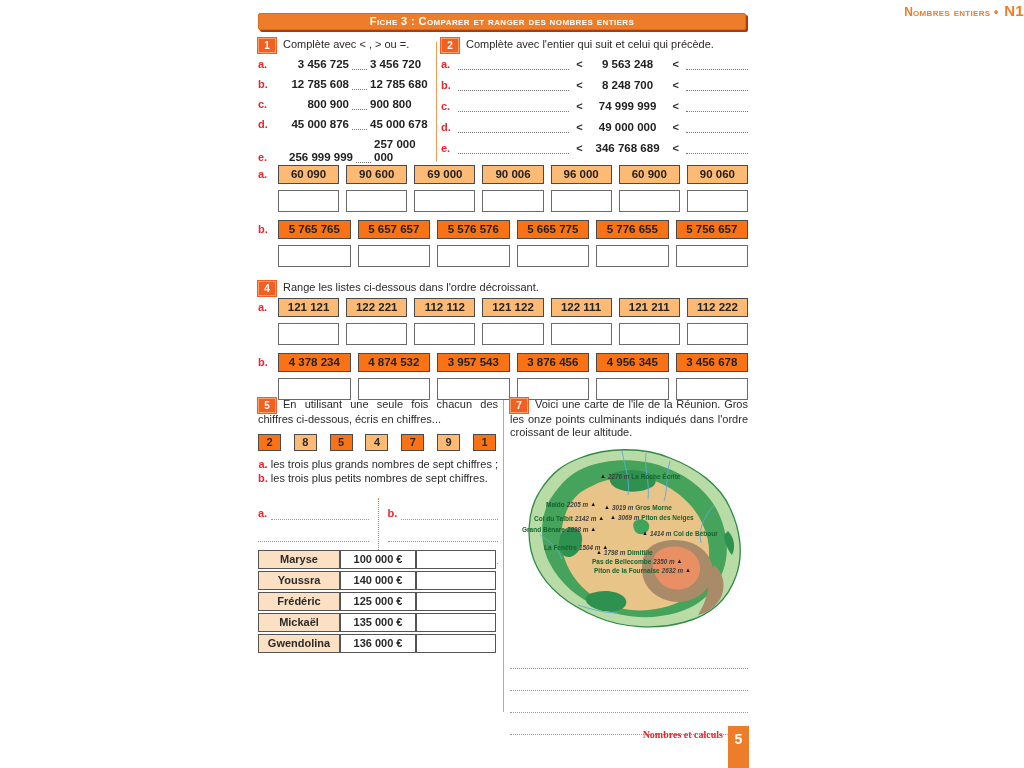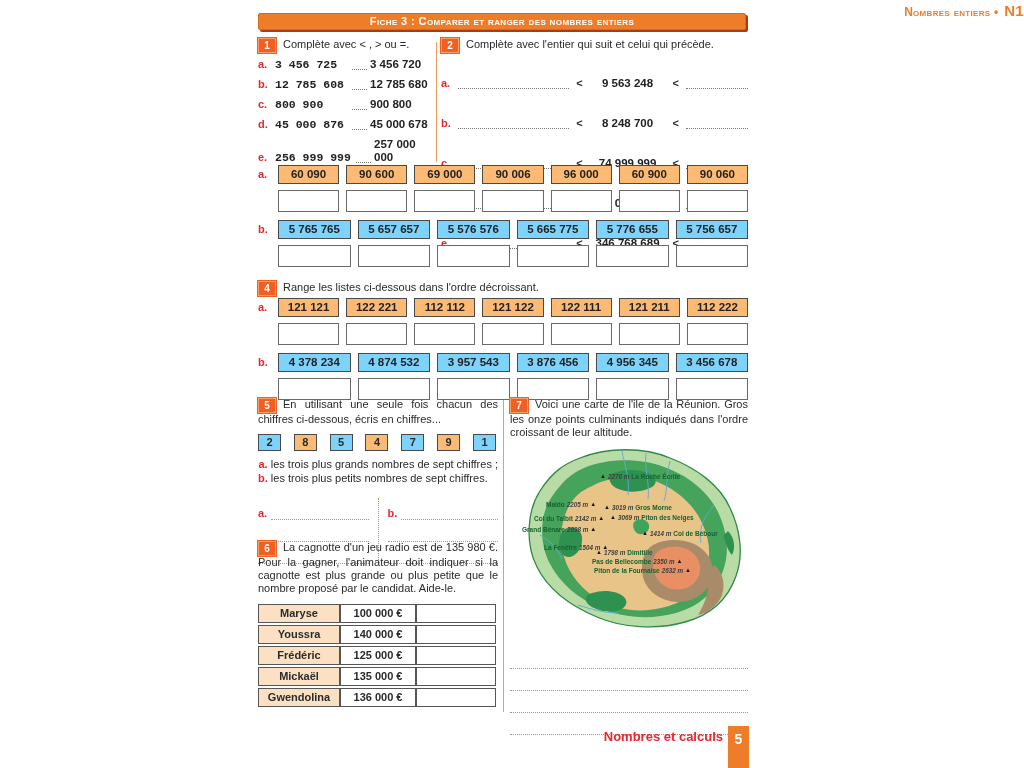--- a/index.html
+++ b/index.html
@@ -25,38 +25,38 @@
   .prompt{font-weight:normal;}
   .ex-head{margin-bottom:5px;}
   .just{text-align:justify;}
 
   .red-label{color:#e8262d;font-weight:bold;}
 
   
   .ex1-row{display:flex;align-items:flex-end;margin-bottom:7px;}
   .ex1-row .red-label{width:17px;flex:none;}
   .numtxt{font-weight:bold;font-size:11.5px;color:#222;}
-  .ex1-left{width:74px;flex:none;font-family:Liberation Mono, monospace;}
+  .ex1-left{width:74px;text-align:right;flex:none;}
   .dots-mid{width:15px;border-bottom:1px dotted #777;height:11px;margin:0 3px 1px 3px;flex:none;}
 
   
   .ex2-row{display:flex;align-items:flex-end;margin-bottom:8px;}
   .ex2-row .red-label{width:17px;flex:none;}
   .dots-left{flex:1;border-bottom:1px dotted #777;height:11px;margin:0 4px 1px 0;}
   .lt{font-weight:bold;margin:0 3px;}
-  .ex2-val{min-width:84px;text-align:center;margin-top:19px;}
+  .ex2-val{min-width:84px;text-align:center;}
   .dots-right{width:62px;flex:none;border-bottom:1px dotted #777;height:11px;margin:0 0 1px 4px;}
 
   
   .list-row{display:flex;gap:7px;padding-left:20px;position:relative;}
   .list-row .red-label{position:absolute;left:0;top:3px;}
   .numbox{flex:1;height:17px;border:1px solid #4a4a4a;text-align:center;font-weight:bold;
     font-size:11.5px;line-height:17px;color:#222;}
   .fill-a{background:#fdba74;}
-  .fill-b{background:#7dd3fc;}
+  .fill-b{background:#f97316;}
   .numbox.empty{background:#fff;height:20px;border-color:#6a6a6a;}
   .mt2{margin-top:2px;} .mt6{margin-top:6px;} .mt8{margin-top:8px;}
 
   
   .digit-row{display:flex;justify-content:space-between;margin:8px 2px 7px 0;}
   .digitbox{width:21px;height:15px;border:1px solid #4a4a4a;text-align:center;font-weight:bold;
     font-size:11px;line-height:15px;}
   .item-line{margin-top:1px;}
   .answer-grid{display:flex;margin-top:13px;}
   .ans-col{flex:1;}
@@ -79,21 +79,21 @@
   .peak{position:absolute;display:flex;align-items:center;gap:2px;white-space:nowrap;
     font-size:6.5px;line-height:7px;}
   .peak .tri{font-size:6px;color:#111;}
   .peak .alt{font-style:italic;font-weight:bold;color:#41403e;font-size:6.3px;}
   .peak .pname{color:#14632e;font-weight:bold;}
   .map-ans-line{border-bottom:1px dotted #999;height:21px;}
   .map-ans-line.first{margin-top:17px;}
 
   
   .footer-label{position:absolute;top:729px;left:420px;width:303px;text-align:right;
-    color:#e8262d;font-weight:bold;font-size:13px;}
+    color:#e8262d;font-weight:bold;font-size:10px;font-family:Liberation Serif, serif;}
   .page-box{position:absolute;left:728px;top:726px;width:21px;height:42px;background:#ee7d2a;
     color:#fff;font-weight:bold;font-size:14px;text-align:center;line-height:27px;}
 </style>
 </head>
 <body>
 
 <div id="page">
 
   <div class="header-right">
     <span>Nombres entiers</span>
@@ -312,23 +312,20 @@
             <span class="ans-dots"></span>
           </div>
         <div class="ans-line">
             <span class="ans-dots"></span>
           </div>
       </div>
     </div>
   </div>
 
   <div class="sec just" style="left:258px;top:541px;width:240px;">
-    <div>
-      <span class="badge">6</span><span class="prompt">La cagnotte d'un jeu radio est de 135 980 €. Pour la gagner, l'animateur doit indiquer si la cagnotte est plus grande ou plus petite que le nombre proposé par le candidat. Aide-le.</span>
-    </div>
     <table class="cagnotte-table">
       <tbody>
         <tr>
           <td class="td-name">Maryse</td>
           <td class="td-amount">100 000 €</td>
           <td class="td-answer"></td>
         </tr>
         <tr>
           <td class="td-name">Youssra</td>
           <td class="td-amount">140 000 €</td>

